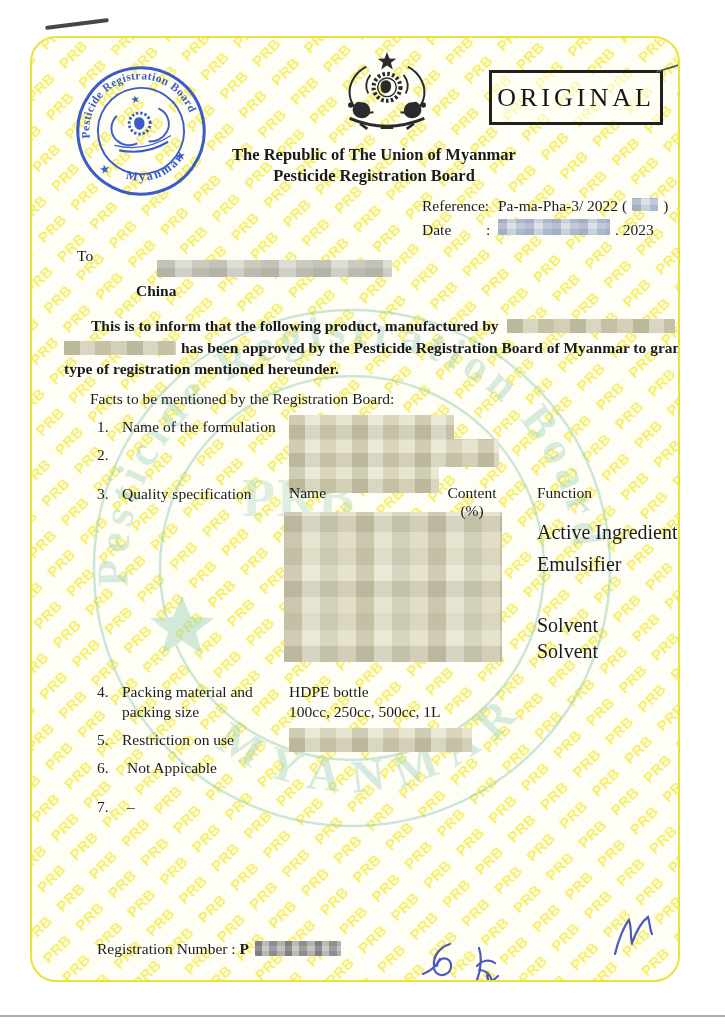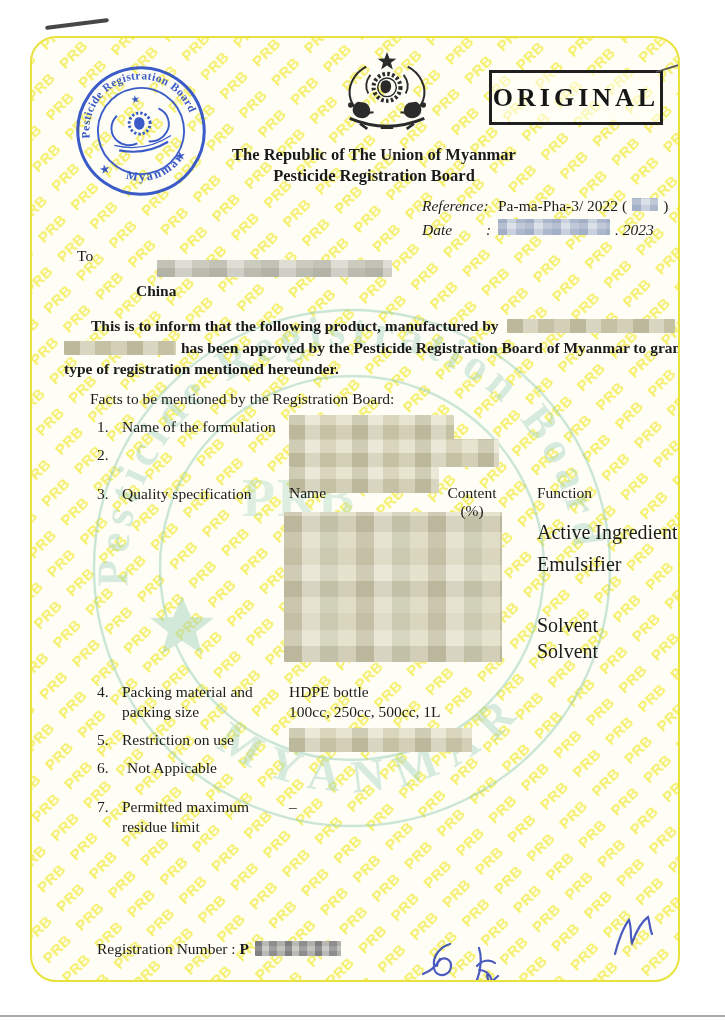--- a/index.html
+++ b/index.html
@@ -10,21 +10,21 @@
   #cert{position:absolute;left:30px;top:36px;width:646px;height:942px;
         border:2px solid #e9e23e;border-radius:26px;background:#fffef6;overflow:hidden;}
   #bg-svg{position:absolute;left:0;top:0;z-index:1;}
   .layer2{z-index:2;} .layer3{z-index:3;} .layer4{z-index:4;} .layer5{z-index:5;}
   
   .doc-text{font-size:15.5px;line-height:20px;white-space:nowrap;}
   #title-block{left:142px;top:106px;width:400px;text-align:center;font-weight:bold;
                font-size:16.5px;line-height:21px;}
   #original-box{left:457px;top:32px;width:168px;height:49px;border:3px solid #1f1f1f;
                 display:flex;align-items:center;justify-content:center;background:rgba(255,255,246,.55);}
-  #original-box span{font-size:26px;font-weight:bold;letter-spacing:4px;color:#161616;}
+  #original-box span{font-size:26px;font-weight:normal;letter-spacing:4px;color:#161616;}
   .ref-row{display:flex;align-items:baseline;}
   
   .rd{position:absolute;border-radius:1px;}
   .rd-inline{display:inline-block;vertical-align:-2px;border-radius:1px;}
   .rd-khaki{background-color:#dcd8be;background-image:
     repeating-linear-gradient(90deg,rgba(120,115,80,.18) 0 16px,rgba(255,255,253,.25) 16px 31px,rgba(170,165,125,.18) 31px 47px,rgba(240,238,220,.22) 47px 63px),
     repeating-linear-gradient(0deg,rgba(110,105,75,.15) 0 14px,rgba(255,255,250,.22) 14px 27px,rgba(190,186,150,.16) 27px 41px);}
   .rd-gray{background-color:#ccccbf;background-image:
     repeating-linear-gradient(90deg,rgba(100,100,90,.16) 0 18px,rgba(255,255,252,.22) 18px 35px,rgba(150,150,138,.15) 35px 52px),
     repeating-linear-gradient(0deg,rgba(120,120,110,.12) 0 9px,rgba(250,250,245,.18) 9px 17px);}
@@ -130,26 +130,26 @@
   <div class="abs layer3" id="original-box">
     <span>ORIGINAL</span>
   </div>
 
   <div class="abs layer3" id="title-block">
     <div>The Republic of The Union of Myanmar</div>
     <div>Pesticide Registration Board</div>
   </div>
 
   <div class="abs layer3 doc-text ref-row" style="left:390px;top:158px;">
-    <span style="width:76px;flex:0 0 76px;font-style:italic;">Reference:</span>
+    <span style="width:76px;flex:0 0 76px;">Reference:</span>
     <span>Pa-ma-Pha-3/ 2022 (</span>
     <span class="rd-inline rd-blue" style="width:26px;height:13px;margin:0 5px;"></span>
     <span>)</span>
   </div>
-  <div class="abs layer3 doc-text ref-row" style="left:390px;top:181px;font-style:italic;">
+  <div class="abs layer3 doc-text ref-row" style="left:390px;top:181px;">
     <span style="width:64px;flex:0 0 64px;">Date</span>
     <span style="width:12px;flex:0 0 12px;">:</span>
     <span class="rd-inline rd-blue" style="width:112px;height:16px;margin-right:5px;"></span>
     <span>. 2023</span>
   </div>
 
   <div class="abs layer3 doc-text" style="left:45px;top:208px;">To</div>
   <div class="rd rd-gray layer2" style="left:125px;top:222px;width:235px;height:17px;"></div>
   <div class="abs layer3 doc-text" style="left:104px;top:243px;font-weight:bold;">China</div>
 
@@ -207,21 +207,20 @@
   </div>
   <div class="rd rd-khaki layer2" style="left:257px;top:690px;width:183px;height:24px;"></div>
 
   <div class="fact layer3" style="top:720px;">
     <span class="num">6.</span>
     <span class="val">Not Appicable</span>
   </div>
 
   <div class="fact layer3" style="top:759px;">
     <span class="num">7.</span>
-    <span class="lbl">Permitted maximum residue limit</span>
     <span class="val">–</span>
   </div>
 
   <div class="abs layer3 doc-text" style="left:65px;top:901px;">
     <span>Registration Number : </span><span style="font-weight:bold;">P</span>
     <span class="rd-inline rd-regno" style="width:86px;height:15px;margin-left:2px;"></span>
   </div>
 
   <svg class="abs layer5" style="left:0;top:0;pointer-events:none;" width="646" height="942" viewBox="0 0 646 942">
     <g stroke="#2c3eb6" stroke-width="2.2" fill="none" stroke-linecap="round" opacity="0.85">

